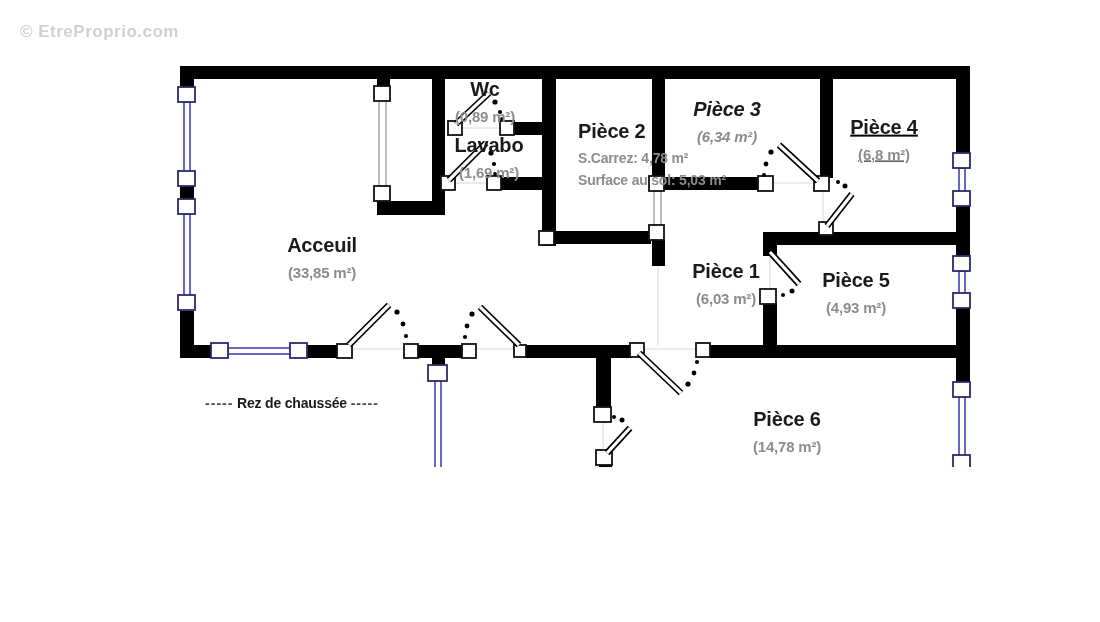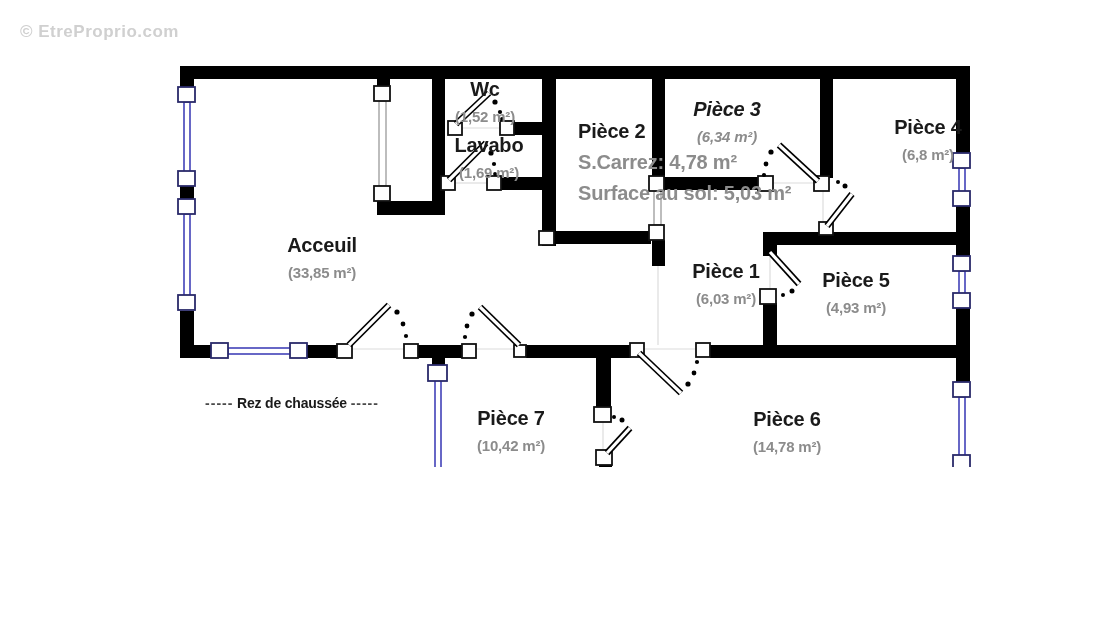--- a/index.html
+++ b/index.html
@@ -16,21 +16,21 @@
     font-size:17px;font-weight:bold;color:#d0d0d0;
     letter-spacing:0.5px;white-space:nowrap;
   }
   .room-label{
     position:absolute;transform:translate(-50%,-50%);
     text-align:center;white-space:nowrap;line-height:1.45;
   }
   .room-label.align-left{transform:none;text-align:left;}
   .room-name{font-weight:bold;font-size:20px;color:#1a1a1a;letter-spacing:-0.2px;}
   .room-area{font-weight:bold;font-size:15px;color:#8c8c8c;margin-top:2px;letter-spacing:-0.2px;}
-  .room-area-line{font-weight:bold;font-size:20px;color:#8c8c8c;letter-spacing:-0.2px;margin-top:2px;}
+  .room-area-line{font-weight:bold;font-size:14px;color:#8c8c8c;letter-spacing:-0.2px;margin-top:2px;}
   .floor-label{
     position:absolute;transform:translate(-50%,-50%);
     font-size:14px;font-weight:bold;color:#1a1a1a;white-space:nowrap;
     letter-spacing:-0.2px;
   }
   .floor-label .dashes{color:#4a4a4a;font-weight:bold;letter-spacing:1px;}
   .compass-n{
     position:absolute;transform:translate(-50%,-50%);
     font-size:21px;color:#3a3a3a;font-weight:normal;
   }
@@ -205,63 +205,59 @@
     <g stroke="#444444" stroke-width="1.6" stroke-linejoin="round">
       <polygon points="795,562 848,573 806,579" fill="#ffffff"></polygon>
       <polygon points="806,579 848,573 803,595" fill="#c0c0c0"></polygon>
     </g>
   </svg>
 
   <div class="watermark">© EtreProprio.com</div>
 
   <div class="room-label" style="left:485px;top:101px;">
     <div class="room-name">Wc</div>
-    <div class="room-area">(1,52 m²)</div>
+    <div class="room-area">(0,89 m²)</div>
   </div>
 
   <div class="room-label" style="left:489px;top:157px;">
     <div class="room-name">Lavabo</div>
     <div class="room-area">(1,69 m²)</div>
   </div>
 
   <div class="room-label align-left" style="left:578px;top:117px;">
     <div class="room-name">Pièce 2</div>
     <div class="room-area-line">S.Carrez: 4,78 m²</div>
     <div class="room-area-line">Surface au sol: 5,03 m²</div>
   </div>
 
   <div class="room-label" style="left:727px;top:121px;font-style:italic;">
     <div class="room-name">Pièce 3</div>
     <div class="room-area">(6,34 m²)</div>
   </div>
 
-  <div class="room-label" style="left:928px;top:139px;">
+  <div class="room-label" style="left:884px;top:139px;text-decoration:underline;">
     <div class="room-name">Pièce 4</div>
     <div class="room-area">(6,8 m²)</div>
   </div>
 
   <div class="room-label" style="left:322px;top:257px;">
     <div class="room-name">Acceuil</div>
     <div class="room-area">(33,85 m²)</div>
   </div>
 
   <div class="room-label" style="left:726px;top:283px;">
     <div class="room-name">Pièce 1</div>
     <div class="room-area">(6,03 m²)</div>
   </div>
 
   <div class="room-label" style="left:856px;top:292px;">
     <div class="room-name">Pièce 5</div>
     <div class="room-area">(4,93 m²)</div>
   </div>
 
-  <div class="room-label" style="left:511px;top:430px;">
-    <div class="room-name">Pièce 7</div>
-    <div class="room-area">(10,42 m²)</div>
-  </div>
 
   <div class="room-label" style="left:787px;top:431px;">
     <div class="room-name">Pièce 6</div>
     <div class="room-area">(14,78 m²)</div>
   </div>
 
   <div class="floor-label" style="left:292px;top:403px;">
     <span class="dashes">-----</span>
     <span>Rez de chaussée</span>
     <span class="dashes">-----</span>

